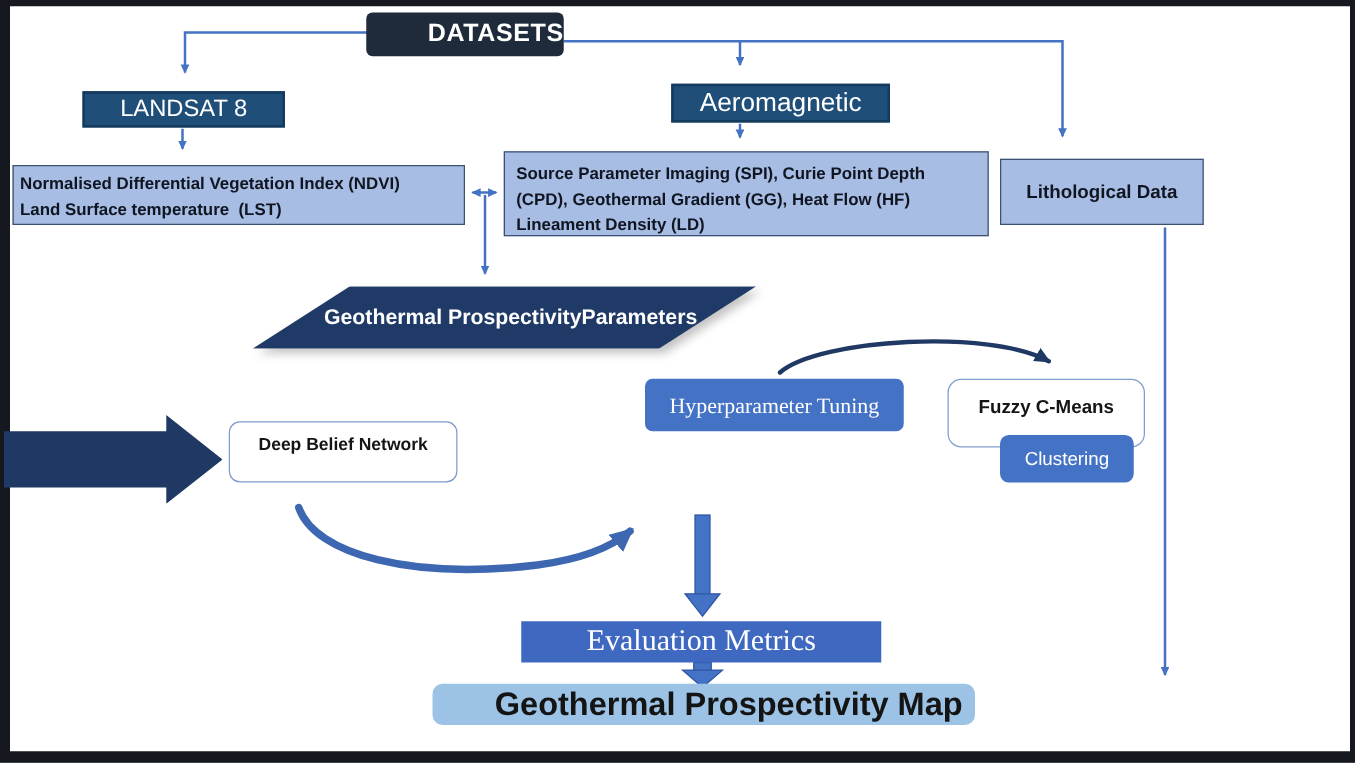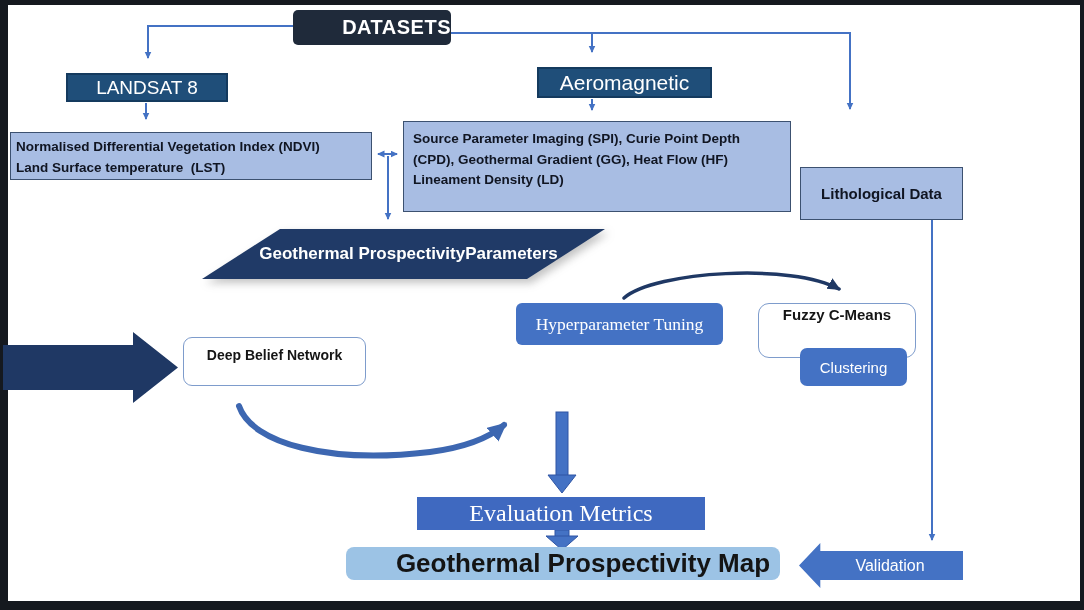--- a/index.html
+++ b/index.html
@@ -16,37 +16,37 @@
   .lightbox{background:#a8bde3;border:1.6px solid #3c5170;color:#101522;font-weight:bold;}
   .whitebox{background:#fff;border:1.4px solid #7e9ccc;border-radius:11px;color:#151515;font-weight:bold;}
   .bluebtn{background:#4472c4;color:#fff;display:flex;align-items:center;justify-content:center;
            border-radius:8px;}
   .line{white-space:pre-wrap;display:block;}
 
   #box-datasets{left:293px;top:10px;width:158px;height:35px;font-size:20px;font-weight:600;letter-spacing:.5px;}
   #box-landsat{left:66px;top:73px;width:162px;height:29px;font-size:19px;}
   #box-aeromagnetic{left:505px;top:67px;width:175px;height:31px;font-size:21px;margin-left:32px;}
   #box-ndvi{left:10px;top:132px;width:362px;height:48px;font-size:13.5px;line-height:21px;padding:3px 4px 0 5px;}
-  #box-spi{left:403px;top:121px;width:388px;height:91px;font-size:13.5px;line-height:20.5px;padding:7px 4px 0 9px;}
-  #box-litho{left:800px;top:127px;width:163px;height:53px;display:flex;align-items:center;justify-content:center;font-size:15px;margin-top:40px;}
+  #box-spi{left:403px;top:121px;width:388px;height:68px;font-size:13.5px;line-height:20.5px;padding:7px 4px 0 9px;}
+  #box-litho{left:800px;top:127px;width:163px;height:53px;display:flex;align-items:center;justify-content:center;font-size:15px;}
   #para-wrap{left:202px;top:229px;width:403px;height:50px;filter:drop-shadow(4px 4px 4px rgba(80,80,80,.35));}
   #para{width:100%;height:100%;background:#203a67;clip-path:polygon(19.35% 0,100% 0,80.65% 100%,0 100%);
         color:#fff;font-weight:bold;font-size:17px;line-height:22px;display:flex;flex-direction:row;
         align-items:center;justify-content:center;text-align:center;padding-left:10px;box-sizing:border-box;}
   #mlw{left:3px;top:332px;width:175px;height:71px;background:#1f3864;
        clip-path:polygon(0 18.3%,74.3% 18.3%,74.3% 0,100% 50%,74.3% 100%,74.3% 81.7%,0 81.7%);}
   #mlw-text{left:0;top:0;width:132px;height:71px;display:flex;flex-direction:column;align-items:center;
             justify-content:center;color:#fff;font-weight:bold;font-size:12.5px;line-height:16px;text-align:center;}
   #box-dbn{left:183px;top:337px;width:183px;height:49px;font-size:14px;text-align:center;padding-top:9px;border-radius:9px;}
   #btn-mlalgo{left:193px;top:369px;width:130px;height:39px;font-size:17px;font-weight:400;}
   #box-optim{left:403px;top:315px;width:314px;height:96px;font-size:14.5px;line-height:19.5px;
              padding:24px 0 0 12px;border-radius:13px;}
   #btn-hyper{left:488px;top:303px;width:207px;height:42px;font-family:"Liberation Serif",serif;
              font-size:17.5px;font-weight:400;border-radius:6px;margin-left:28px;}
-  #box-fuzzy{left:758px;top:303px;width:158px;height:55px;font-size:15px;text-align:center;padding-top:2px;}
+  #box-fuzzy{left:758px;top:303px;width:158px;height:55px;font-size:15px;text-align:center;padding-top:13px;}
   #btn-cluster{left:800px;top:348px;width:107px;height:38px;font-size:15px;font-weight:400;border-radius:7px;}
   #box-eval{left:417px;top:497px;width:288px;height:33px;background:#3f69c0;color:#fff;
             font-family:"Liberation Serif",serif;font-size:24px;display:flex;align-items:center;justify-content:center;}
   #box-map{left:346px;top:547px;width:434px;height:33px;background:#9cc3e5;border-radius:8px;color:#141414;
            font-size:26px;font-weight:600;display:flex;align-items:center;justify-content:center;padding-left:40px;}
   #validation{left:799px;top:543px;width:164px;height:45px;background:#4472c4;
               clip-path:polygon(0 50%,13% 0,13% 18%,100% 18%,100% 82%,13% 82%,13% 100%);
               display:flex;align-items:center;justify-content:center;color:#fff;font-size:16px;padding-left:18px;}
 </style>
 </head>
@@ -155,16 +155,13 @@
   </div>
 
   <div id="box-eval" class="abs">
     <span>Evaluation Metrics</span>
   </div>
 
   <div id="box-map" class="abs">
     <span>Geothermal Prospectivity Map</span>
   </div>
 
-  <div id="validation" class="abs">
-    <span>Validation</span>
-  </div>
 </div>
 
 </body></html>

